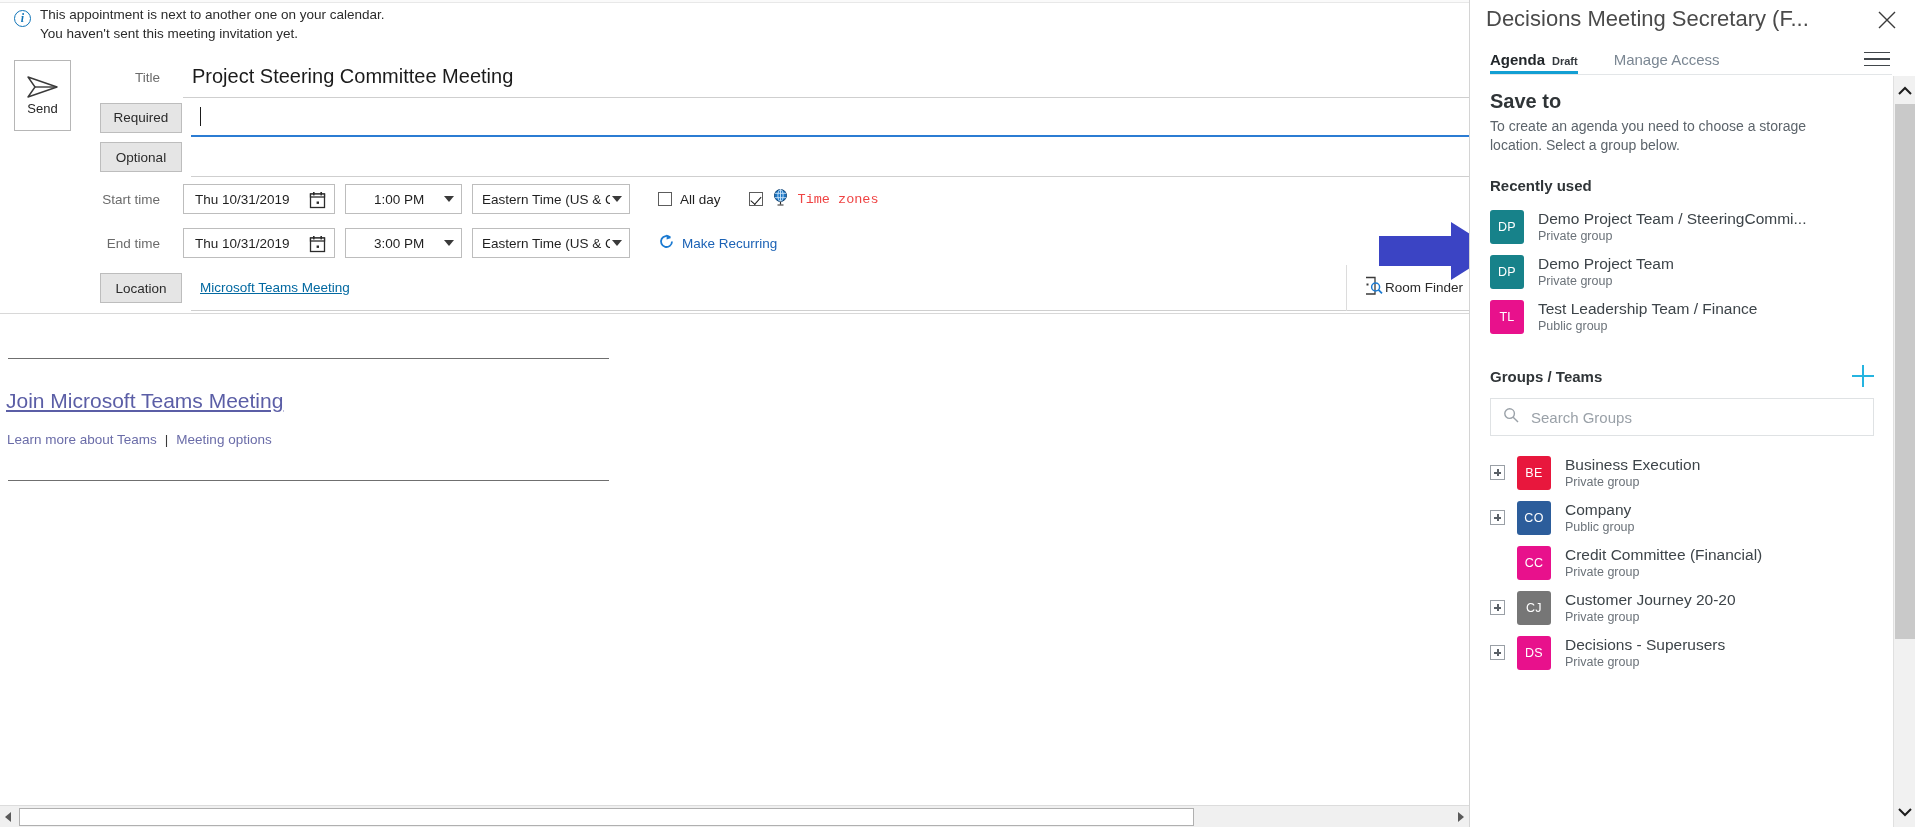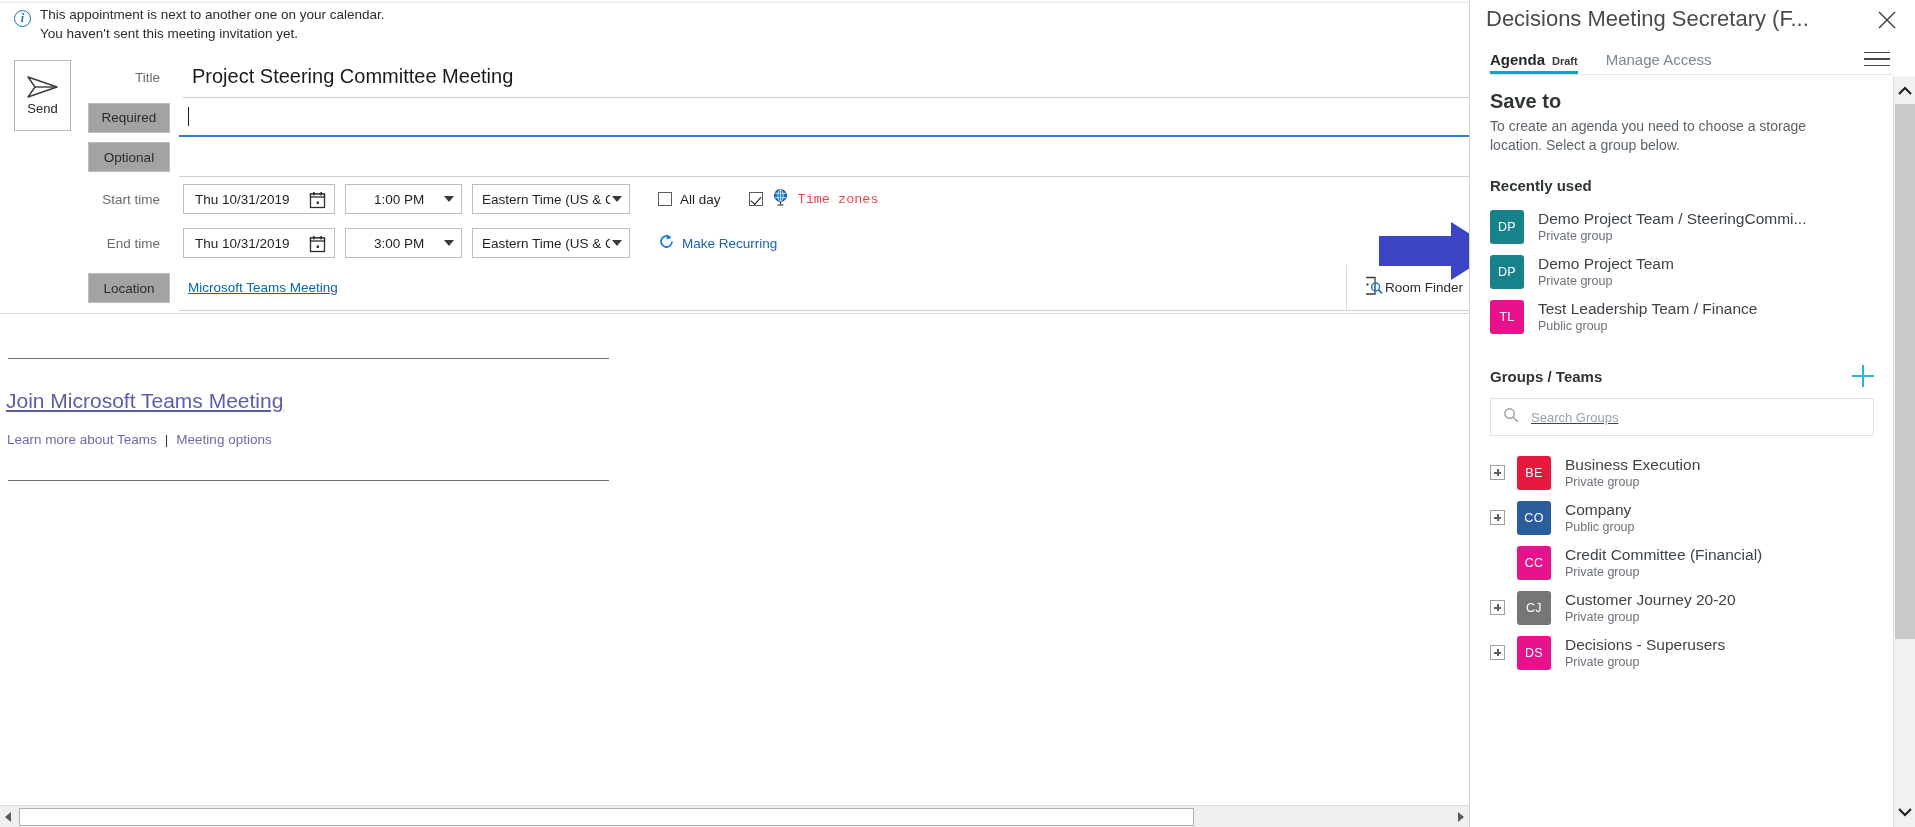--- a/index.html
+++ b/index.html
@@ -68,22 +68,22 @@
   .grid { position: absolute; left: 88px; top: 0; width: 1381px; }
 
   .row { display: flex; align-items: center; position: relative; }
 
   .rowlabel {
     width: 86px; flex: 0 0 86px;
     text-align: right; padding-right: 14px;
     font-size: 13.5px; color: #6b6b6b;
   }
   .btnlabel {
-    width: 82px; flex: 0 0 82px; height: 30px; margin-left: 0;
-    border: 1px solid #bdbdbd; background: #a3a3a3;
+    width: 82px; flex: 0 0 82px; height: 30px; margin-left: 12px;
+    border: 1px solid #bdbdbd; background: #e5e5e5;
     font-size: 13.5px; color: #2b2b2b;
     display: flex; align-items: center; justify-content: center;
     cursor: pointer;
   }
 
   .title-row { height: 42px; }
   .title-field {
     flex: 1; height: 42px;
     display: flex; align-items: center;
     border-bottom: 1px solid #cfcfcf;
@@ -255,21 +255,21 @@
     display:flex; align-items:baseline; gap:7px;
     padding-bottom:6px; cursor:pointer; position:relative;
   }
   .tab .t-label { font-size:15px; color:#7b8793; }
   .tab.active .t-label { color:#22272b; font-weight:bold; }
   .tab .t-badge { font-size:11px; color:#33383d; font-weight:bold; }
   .tab.active::after {
     content:""; position:absolute; left:0; right:0; bottom:0;
     height:3px; background:#139fd3;
   }
-  .tab + .tab { margin-left: 28px; }
+  .tab + .tab { margin-left: 36px; }
   .hamburger {
     position:absolute; right:10px; top:4px; width:26px; height:20px;
     display:flex; flex-direction:column; justify-content:center; gap:5px;
     cursor:pointer;
   }
   .hamburger span { display:block; height:1.6px; background:#42474c; width:26px; }
   .tab-underline {
     position:absolute; left:20px; top:74px; width:402px; height:1px; background:#e3e6e8;
   }
 
@@ -329,22 +329,22 @@
   .plus-btn::before { left:0; top:10px; width:22px; height:2px; }
   .plus-btn::after  { top:0; left:10px; height:22px; width:2px; }
 
   .searchbox {
     height:38px; border:1px solid #dfe2e4; background:#fff;
     display:flex; align-items:center; padding-left:12px;
     margin-bottom: 14px; cursor:text;
   }
   .searchbox input {
     border:none; outline:none; flex:1; margin-left:10px;
-    font-size:13px; color:#3d4449;
-    font-family:"Liberation Sans", sans-serif; background:transparent;text-decoration:underline;
+    font-size:15px; color:#3d4449;
+    font-family:"Liberation Sans", sans-serif; background:transparent;
   }
   .searchbox input::placeholder { color:#9aa1a8; }
 
   
   .vscroll {
     position:absolute; right:0; top:76px; width:22px; height:751px;
     background:#f1f1f1; border-left:1px solid #e0e0e0;
   }
   .vs-arrow {
     position:absolute; left:0; width:22px; height:22px;

